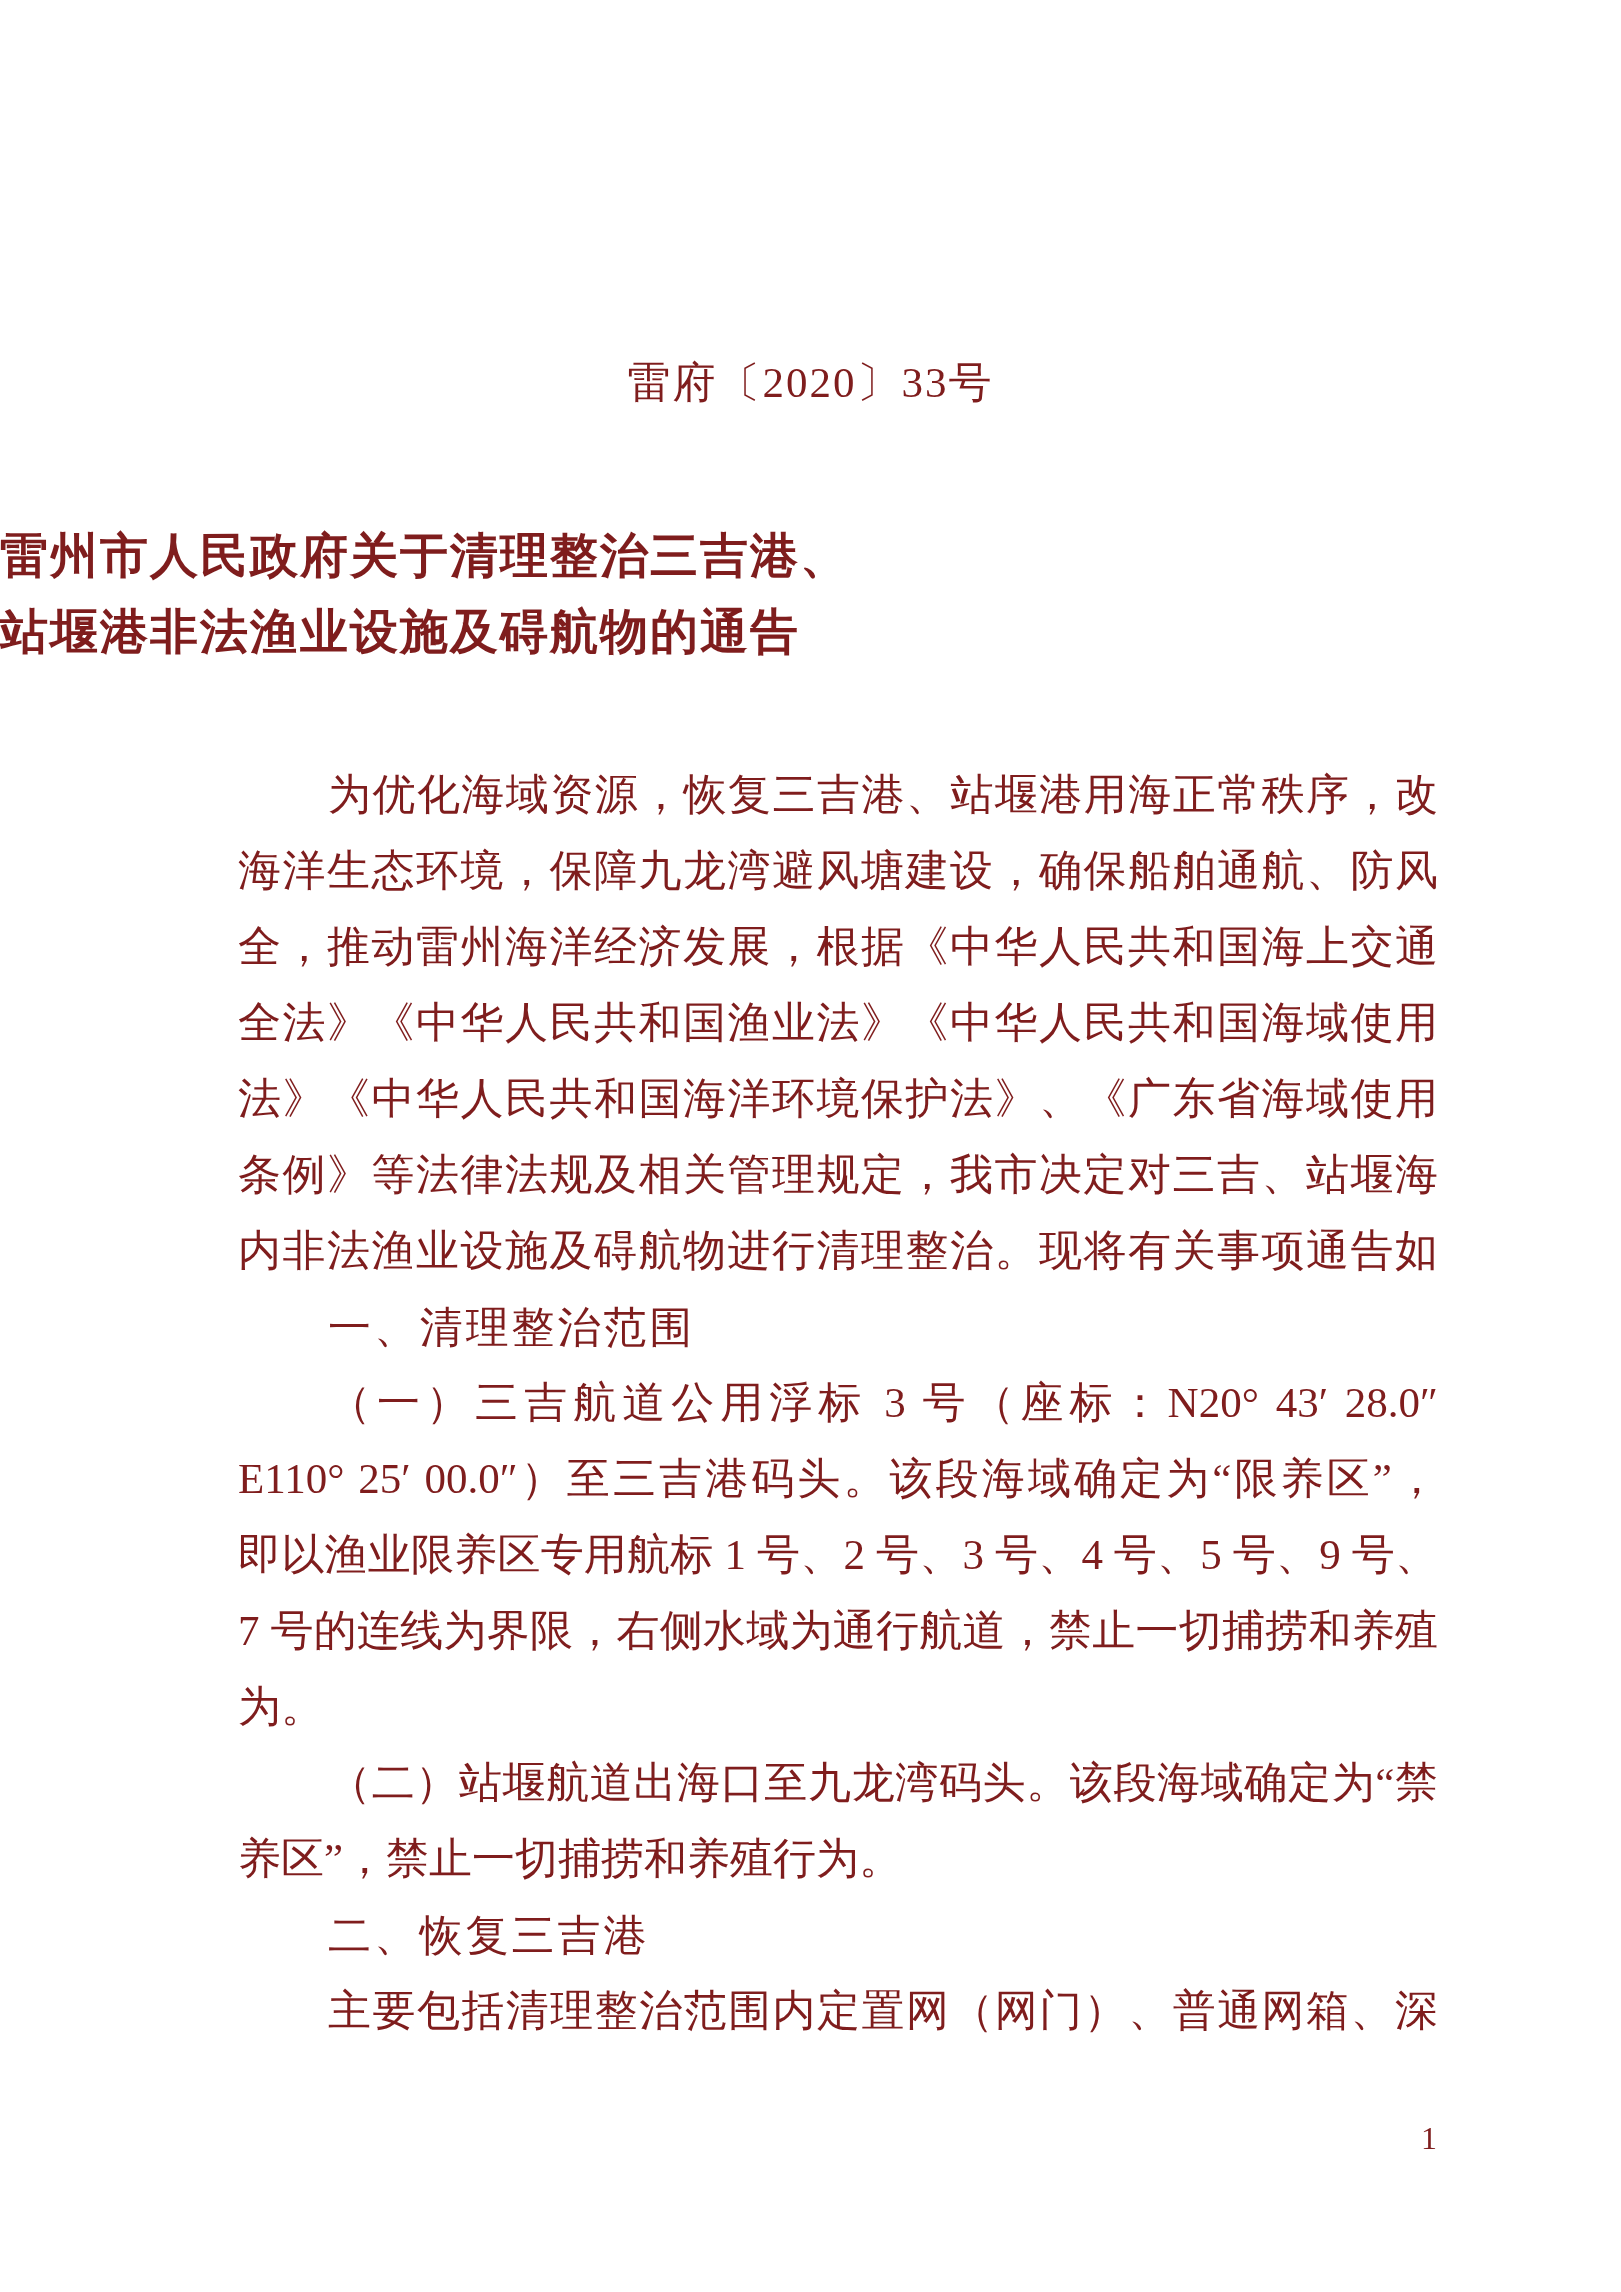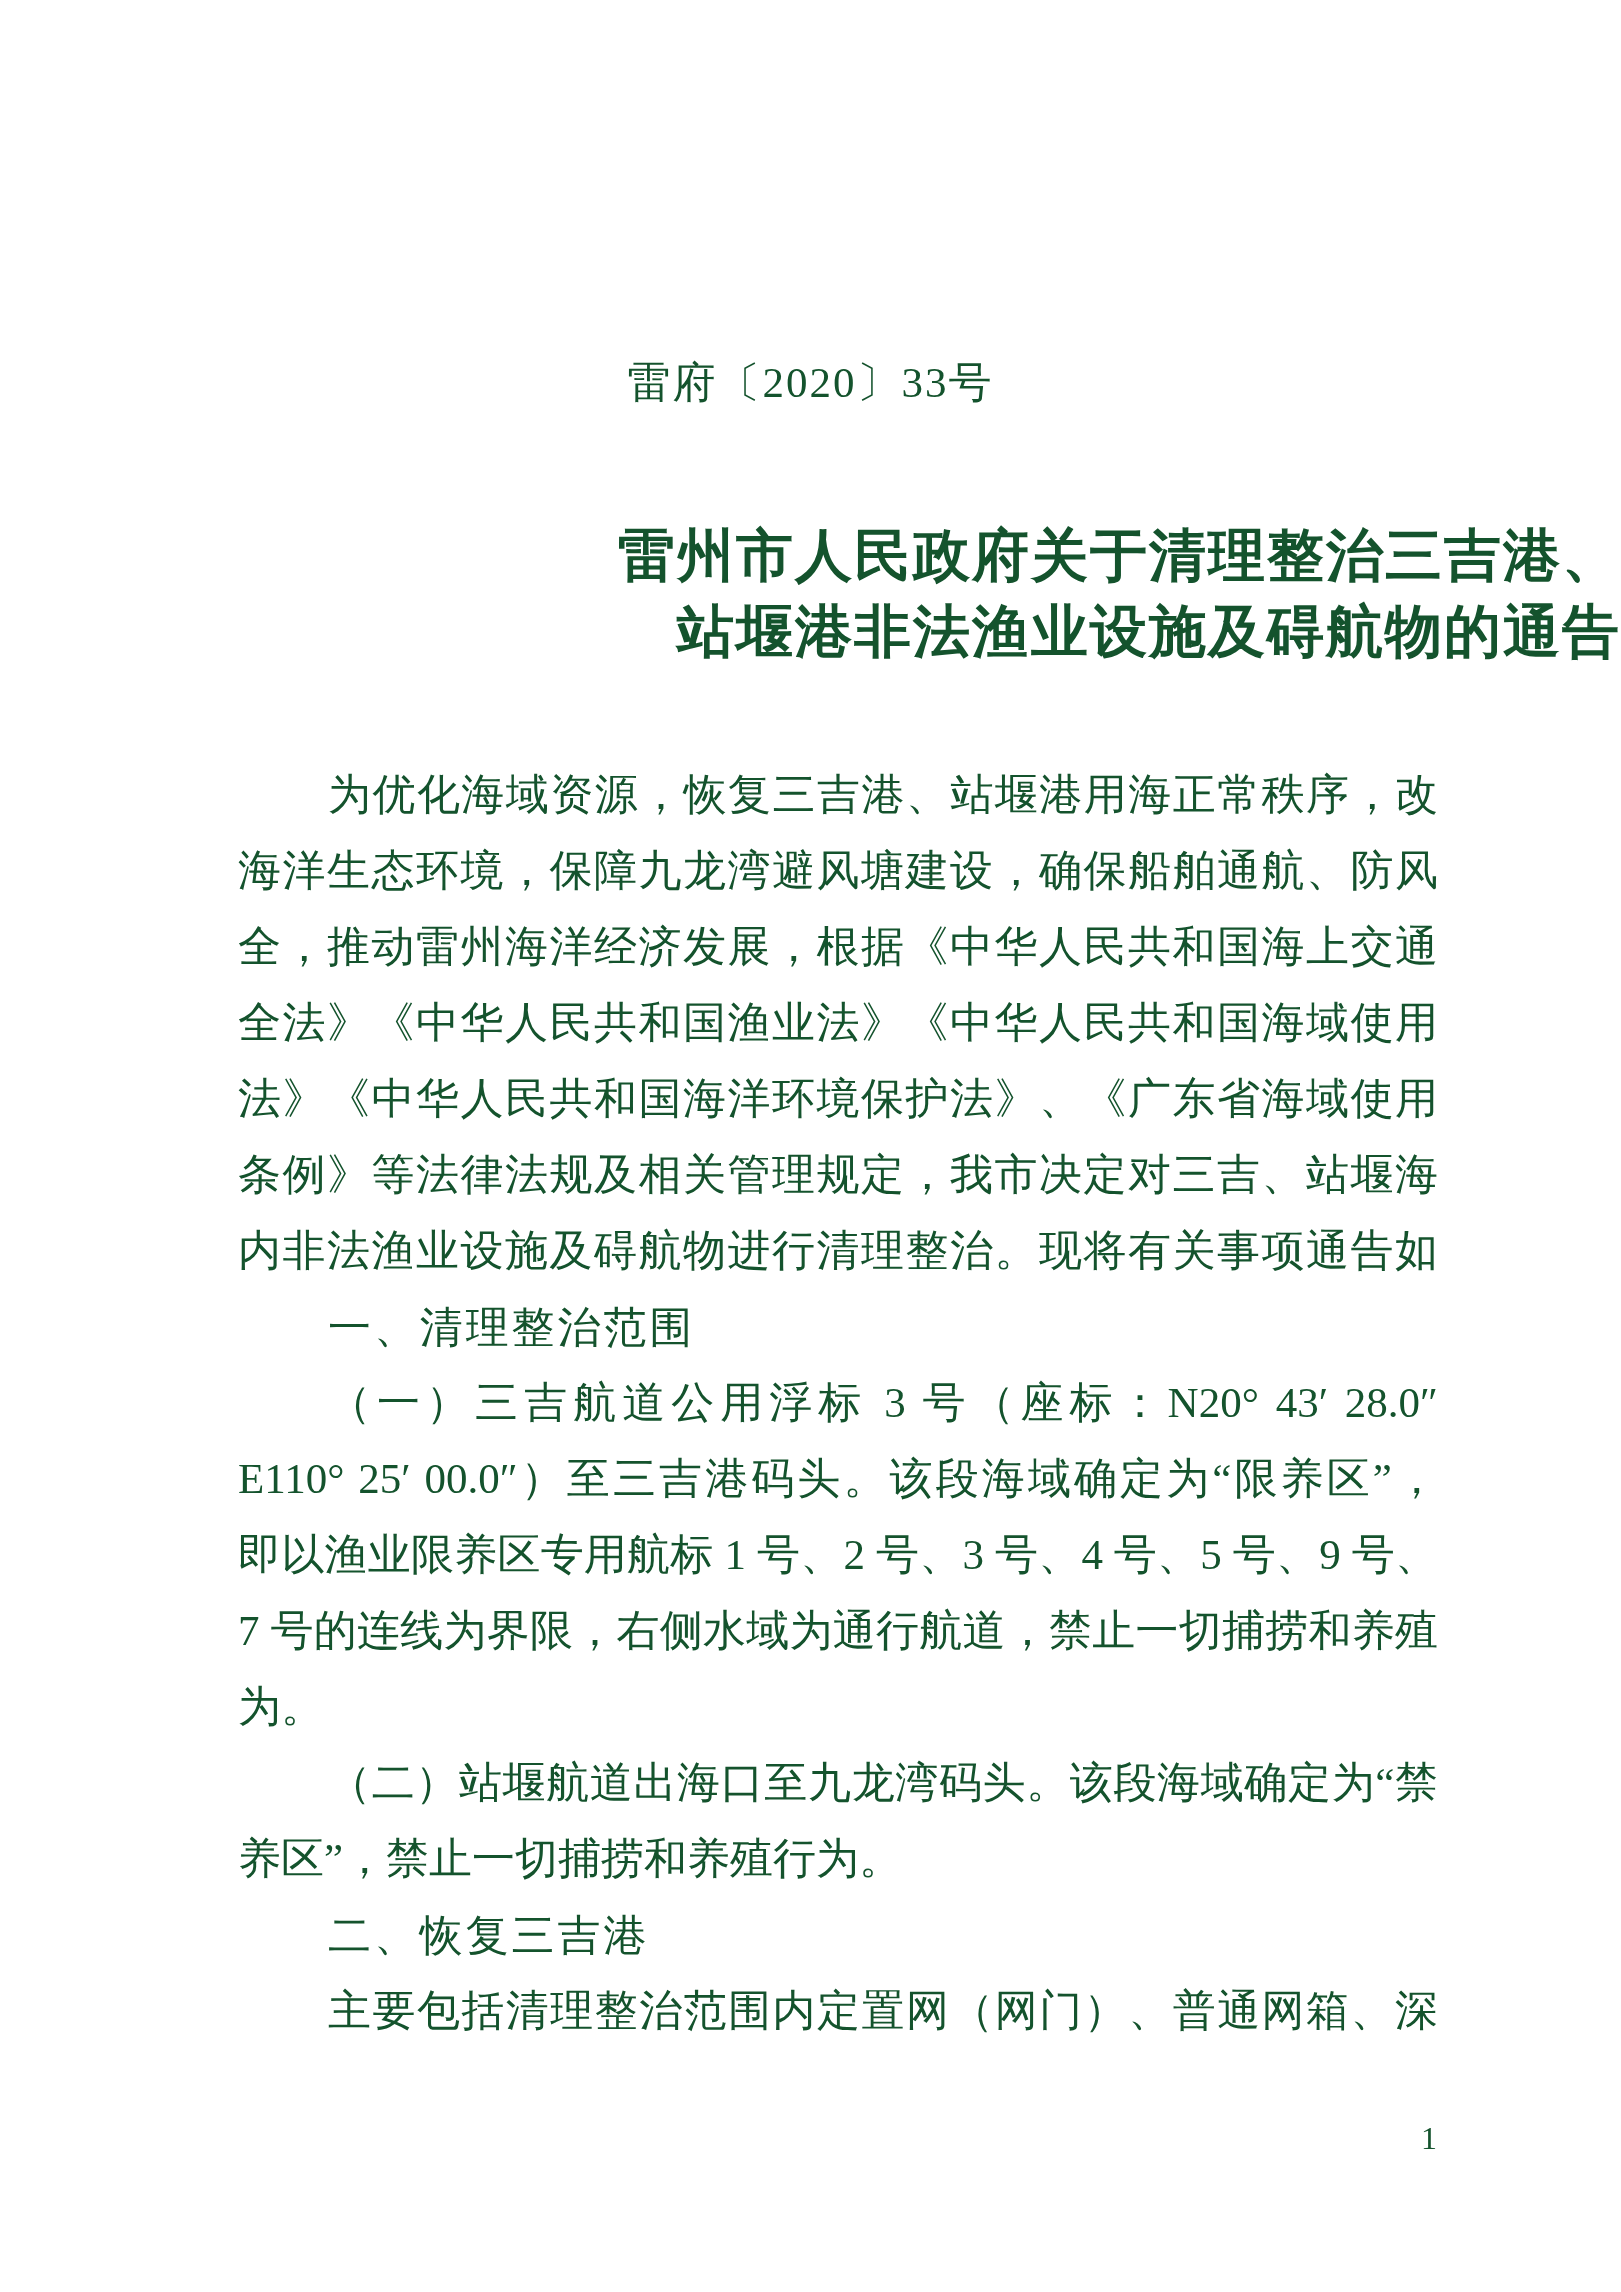--- a/index.html
+++ b/index.html
@@ -6,21 +6,21 @@
   html, body {
     margin: 0;
     padding: 0;
     background: #ffffff;
   }
   .page {
     position: relative;
     width: 1621px;
     height: 2293px;
     background: #ffffff;
-    color: #14532d;
+    color: #7f1d1d;
     overflow: hidden;
     font-family: "Liberation Serif", "DejaVu Serif", serif;
     border-radius: 6px;
   }
 
   
   .doc-number {
     position: absolute;
     top: 353px;
     left: 0;
@@ -31,26 +31,26 @@
     letter-spacing: 2px;
     font-family: "Liberation Serif", "DejaVu Serif", serif;
   }
 
   
   .title {
     position: absolute;
     top: 518px;
     left: 0;
     width: 100%;
-    text-align: right;
+    text-align: left;
     font-weight: 900;
-    font-size: 57px;
+    font-size: 48px;
     line-height: 76px;
     letter-spacing: 2px;
-    font-family: Liberation Serif, serif;
+    font-family: Liberation Sans, sans-serif;
   }
 
   
   .body-text {
     position: absolute;
     top: 757px;
     left: 238px;
     width: 1200px;
     font-size: 43px;
     line-height: 76px;

